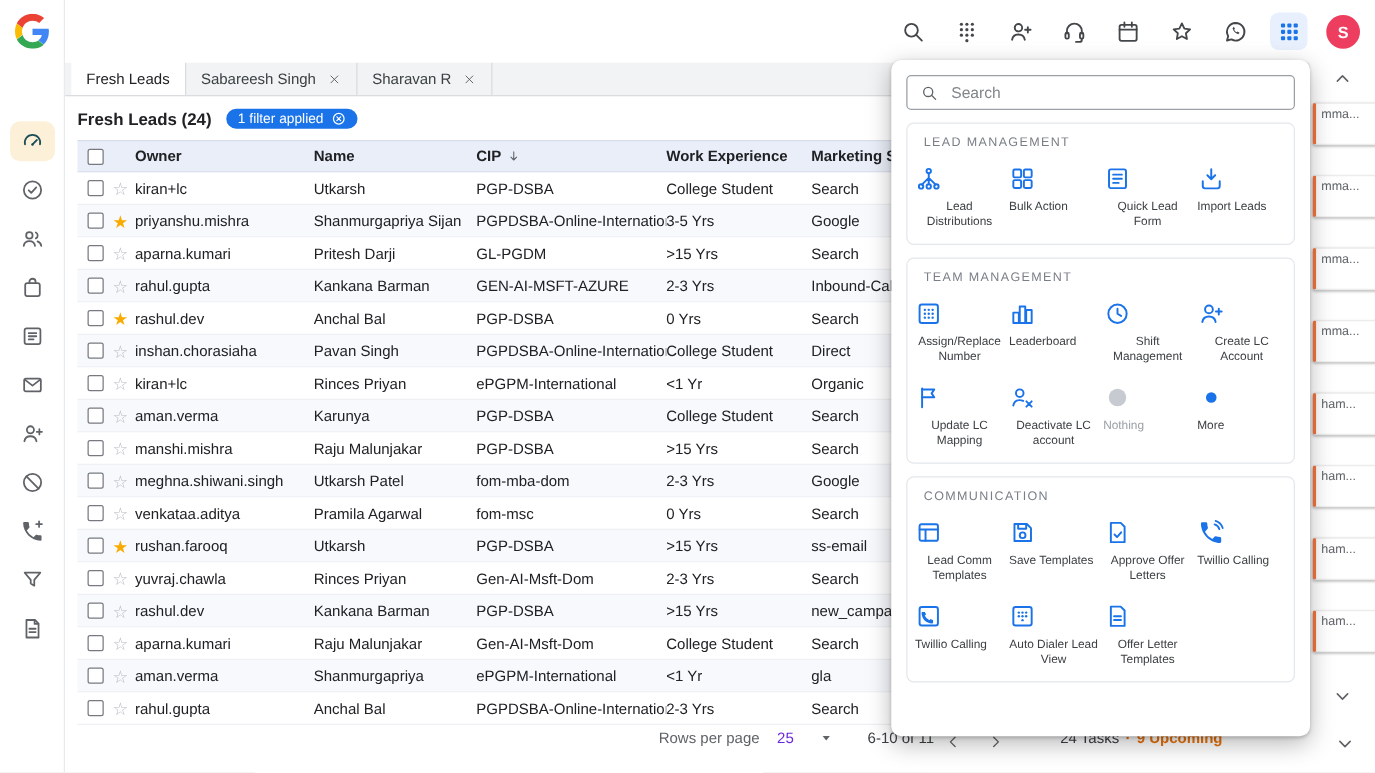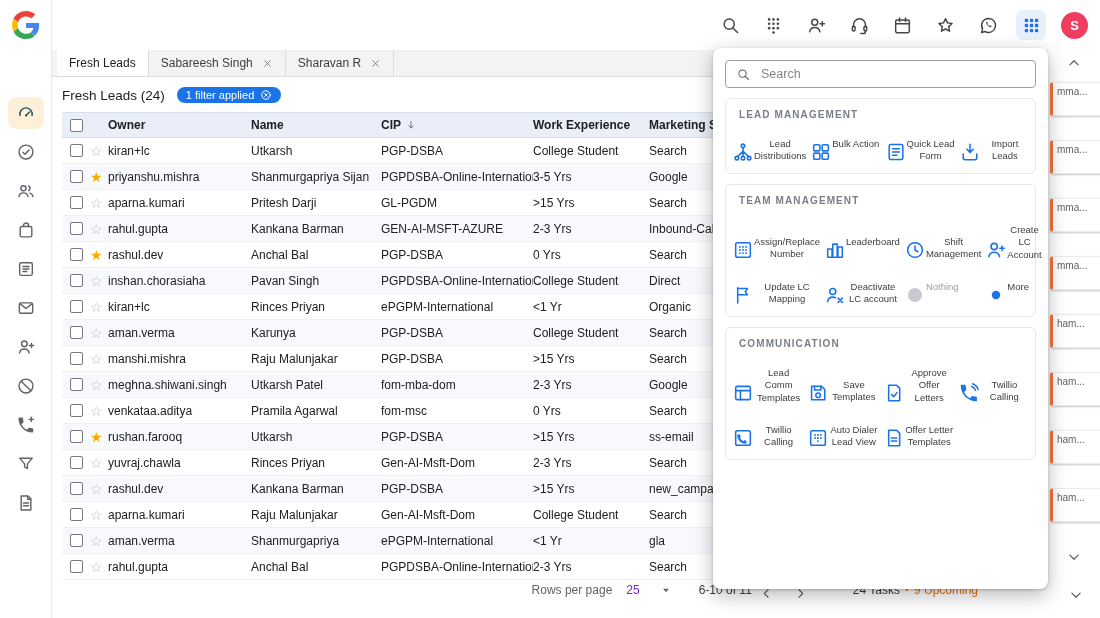--- a/index.html
+++ b/index.html
@@ -32,21 +32,21 @@
   .tabbar{position:absolute;left:52px;top:50px;right:0;height:27px;background:#f1f3f4;z-index:9;
     display:flex;align-items:stretch;padding-left:5px;border-bottom:1px solid #dadce0}
   .tab{display:flex;align-items:center;gap:9px;padding:0 12px;font-size:12px;color:#3c4043;border-right:1px solid #dadce0}
   .tab.active{background:#fff;color:#202124;border-right:1px solid #dadce0}
   .tab-close{display:flex;align-items:center;color:#5f6368}
   .tab-close svg{width:11px;height:11px}
 
   
   .content{position:absolute;left:52px;top:77px;right:0;bottom:35px;background:#fff;z-index:1}
   .page-head{display:flex;align-items:center;gap:12px;padding:10px 0 9px 10px}
-  .page-title{font-size:13.5px;font-weight:400;margin:0}
+  .page-title{font-size:13.5px;font-weight:700;margin:0}
   .filter-badge{background:#1a73e8;color:#fff;font-size:11px;padding:2px 9px;border-radius:10px;
     display:inline-flex;align-items:center;gap:6px}
   .fb-x{display:flex}
   .fb-x svg{width:12px;height:12px}
 
   .table{margin-left:10px;}
   .thead{display:flex;background:#e9eef8;border-top:1px solid #d8dfeb;border-bottom:1px solid #d8dfeb;
     height:26px;align-items:center;font-weight:700;font-size:12px}
   .trow{display:flex;height:26px;align-items:center;font-size:12px;border-bottom:1px solid #eef0f4;background:#fff}
   .trow.alt{background:#f7f9fc}
@@ -70,21 +70,21 @@
   .rpp-label{margin-right:14px}
   .rpp{display:flex;align-items:center;gap:19px;color:#6d28d9;margin-right:26px}
   .rpp svg{width:14px;height:14px;color:#5f6368}
   .pg-range{margin-right:5px;color:#3c4043}
   .pg-btn{width:20px;height:20px;display:flex;align-items:center;justify-content:center;color:#5f6368}
   .pg-btn svg{width:15px;height:15px}
   .pg-prev{margin-right:14px}
   .pg-next{margin-right:42px}
   .tasks-summary{color:#3c4043;margin-right:86px;white-space:nowrap}
   .ts-dot{color:#e8710a;margin:0 5px;font-weight:700}
-  .ts-upc{color:#e8710a;font-weight:400}
+  .ts-upc{color:#e8710a;font-weight:700}
   .footer-collapse{width:24px;height:24px;display:flex;align-items:center;justify-content:center;color:#5f6368}
   .footer-collapse svg{width:18px;height:18px}
 
   
   .tasks-rail{position:absolute;right:0;top:48px;bottom:35px;width:52px;background:#fff;z-index:15;padding-top:4px}
   .rail-btn{width:100%;height:22px;display:flex;align-items:center;justify-content:center;color:#5f6368;margin-bottom:6px}
   .rail-btn svg{width:18px;height:18px}
   .task-card{width:78px;height:34px;margin:0 0 24px 2px;background:#fff;border:1px solid #ececec;
     border-left:3px solid #f5743d;border-radius:3px;box-shadow:0 1px 2px rgba(0,0,0,.22);
     font-size:10px;color:#5f6368;padding:3px 2px 0 4px;overflow:hidden;white-space:nowrap}
@@ -92,23 +92,23 @@
 
   
   .apps-menu{position:absolute;left:713px;top:48px;width:335px;height:541px;background:#fff;border-radius:8px;
     box-shadow:0 1px 3px rgba(0,0,0,.2),0 6px 20px rgba(0,0,0,.28);z-index:40;padding:12px 12px 10px}
   .menu-search{height:28px;border:1px solid #9aa0a6;border-radius:4px;display:flex;align-items:center;gap:8px;
     padding:0 10px;color:#5f6368;background:#fff}
   .menu-search svg{width:15px;height:15px;flex-shrink:0}
   .menu-search input{border:0;outline:none;flex:1;font-size:12.5px;color:#202124;font-family:inherit;background:transparent}
   .menu-search input::placeholder{color:#80868b}
   .menu-section{border:1px solid #e4e7eb;border-radius:6px;margin-top:10px;padding:8px 4px 2px}
-  .menu-section-title{font-size:10px;letter-spacing:1.1px;color:#7a7f87;font-weight:700;padding:2px 9px 6px}
+  .menu-section-title{font-size:10px;letter-spacing:1.1px;color:#7a7f87;font-weight:400;padding:2px 9px 6px}
   .menu-grid{display:grid;grid-template-columns:repeat(4,1fr)}
-  .menu-item{display:flex;flex-direction:row;align-items:flex-end;text-align:center;padding:6px 2px 8px;border-radius:6px}
+  .menu-item{display:flex;flex-direction:column;align-items:flex-start;text-align:center;padding:6px 2px 8px;border-radius:6px}
   .mi-icon{display:flex;color:#1a73e8}
   .mi-icon svg{width:22px;height:22px}
   .mi-label{font-size:9.5px;color:#3c4043;margin-top:6px;line-height:1.3;min-height:25px}
   .menu-item.disabled .mi-label{color:#9aa0a6}
 </style>
 </head>
 <body>
 
 <div class="screen">
 

